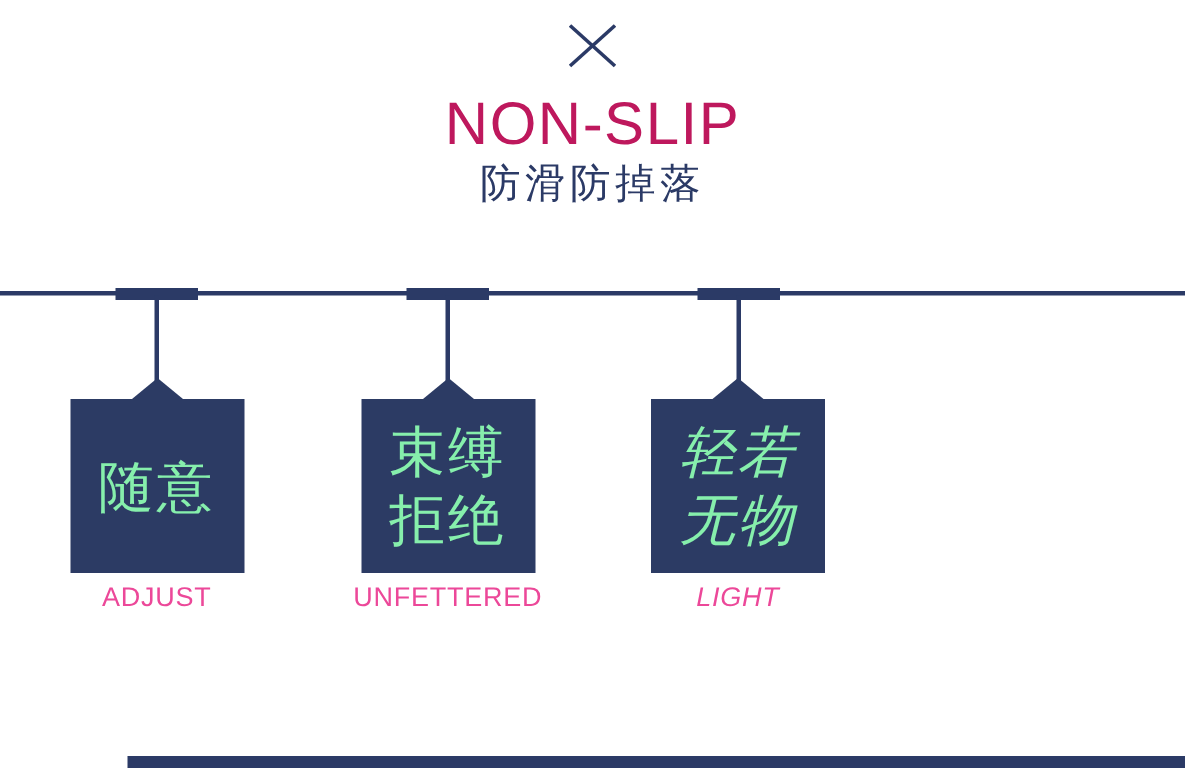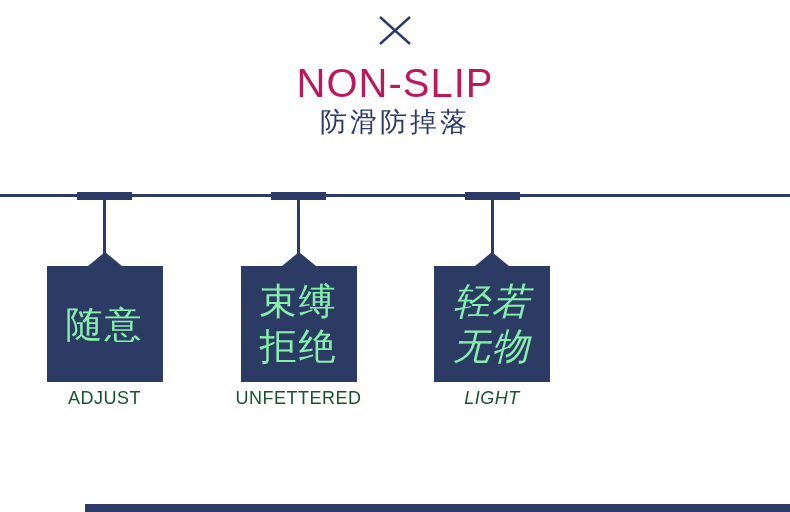--- a/index.html
+++ b/index.html
@@ -36,21 +36,21 @@
   .hanger .card{
     position:absolute;top:266px;left:0;width:116px;height:116px;background:#2c3b64;
     display:flex;flex-direction:column;align-items:center;justify-content:center;
   }
   .card .zh{
     color:#86efac;font-size:37px;line-height:45px;letter-spacing:2px;
     text-align:center;white-space:nowrap;
   }
   .hanger .caption{
     position:absolute;top:388px;left:-22px;width:160px;text-align:center;
-    font-size:18px;line-height:20px;letter-spacing:0.5px;color:#14532d;white-space:nowrap;
+    font-size:18px;line-height:20px;letter-spacing:0.5px;color:#ec4899;white-space:nowrap;
   }
   .h1{left:46.5px;} .h2{left:240.5px;} .h3{left:434px;font-style:italic;} .h4{left:628.5px;}
   
   .bottom-bar{position:absolute;top:504px;left:85px;width:705px;height:8px;background:#2b3a66;}
 </style>
 </head>
 <body>
 
 <div id="stage">
 

